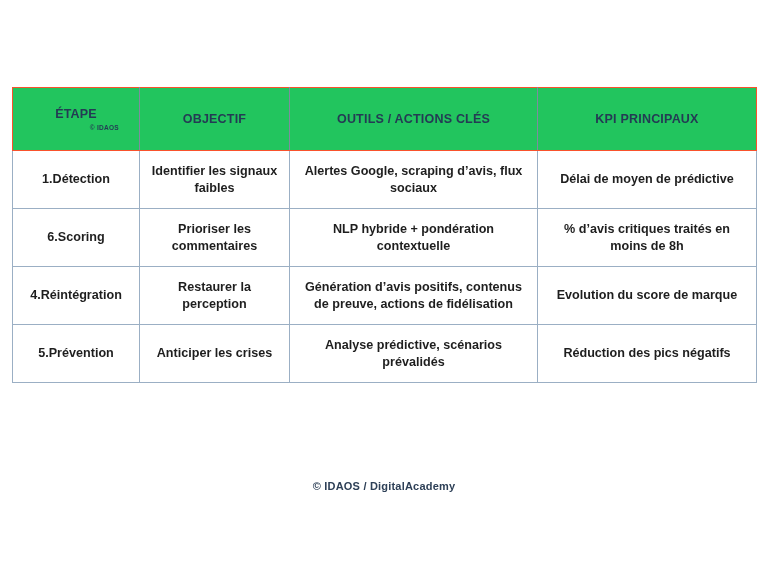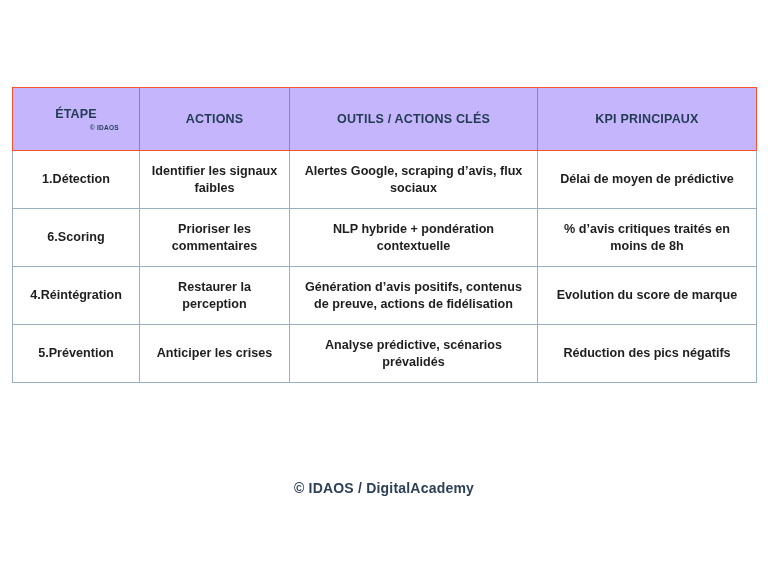--- a/index.html
+++ b/index.html
@@ -30,21 +30,21 @@
     width: 744px;
     border-collapse: collapse;
     table-layout: fixed;
   }
   table.matrix col.c-etape    { width: 127px; }
   table.matrix col.c-objectif { width: 150px; }
   table.matrix col.c-outils   { width: 248px; }
   table.matrix col.c-kpi      { width: 219px; }
 
   thead th {
-    background: #c4b5fd;
+    background: #22c55e;
     color: #243B54;
     font-size: 12.5px;
     font-weight: bold;
     letter-spacing: 0.2px;
     height: 63px;
     padding: 0 6px;
     text-align: center;
     vertical-align: middle;
     border: 1px solid #F9522C;
     box-sizing: border-box;
@@ -87,21 +87,21 @@
   tbody tr { height: 58px; font-weight: bold; }
   tbody tr.tall { height: 73px; }
   tbody td.col-etape { padding: 8px 6px; }
 
   .footer {
     position: absolute;
     left: 0;
     top: 480px;
     width: 768px;
     text-align: center;
-    font-size: 14px;
+    font-size: 11px;
     font-weight: bold;
     color: #2E4057;
     letter-spacing: 0.2px;
   }
 </style>
 </head>
 <body>
 
 <div class="slide">
 
@@ -113,21 +113,21 @@
         <col class="c-outils">
         <col class="c-kpi">
       </colgroup>
       <thead>
         <tr>
           <th class="th-etape">
             <span class="th-inner">ÉTAPE</span>
             <span class="watermark">© IDAOS</span>
           </th>
           <th class="th-objectif">
-            <span class="th-inner">ACTIONS</span>
+            <span class="th-inner">OBJECTIF</span>
           </th>
           <th class="th-outils">
             <span class="th-inner">OUTILS / ACTIONS CLÉS</span>
           </th>
           <th class="th-kpi">
             <span class="th-inner">KPI PRINCIPAUX</span>
           </th>
         </tr>
       </thead>
       <tbody>

